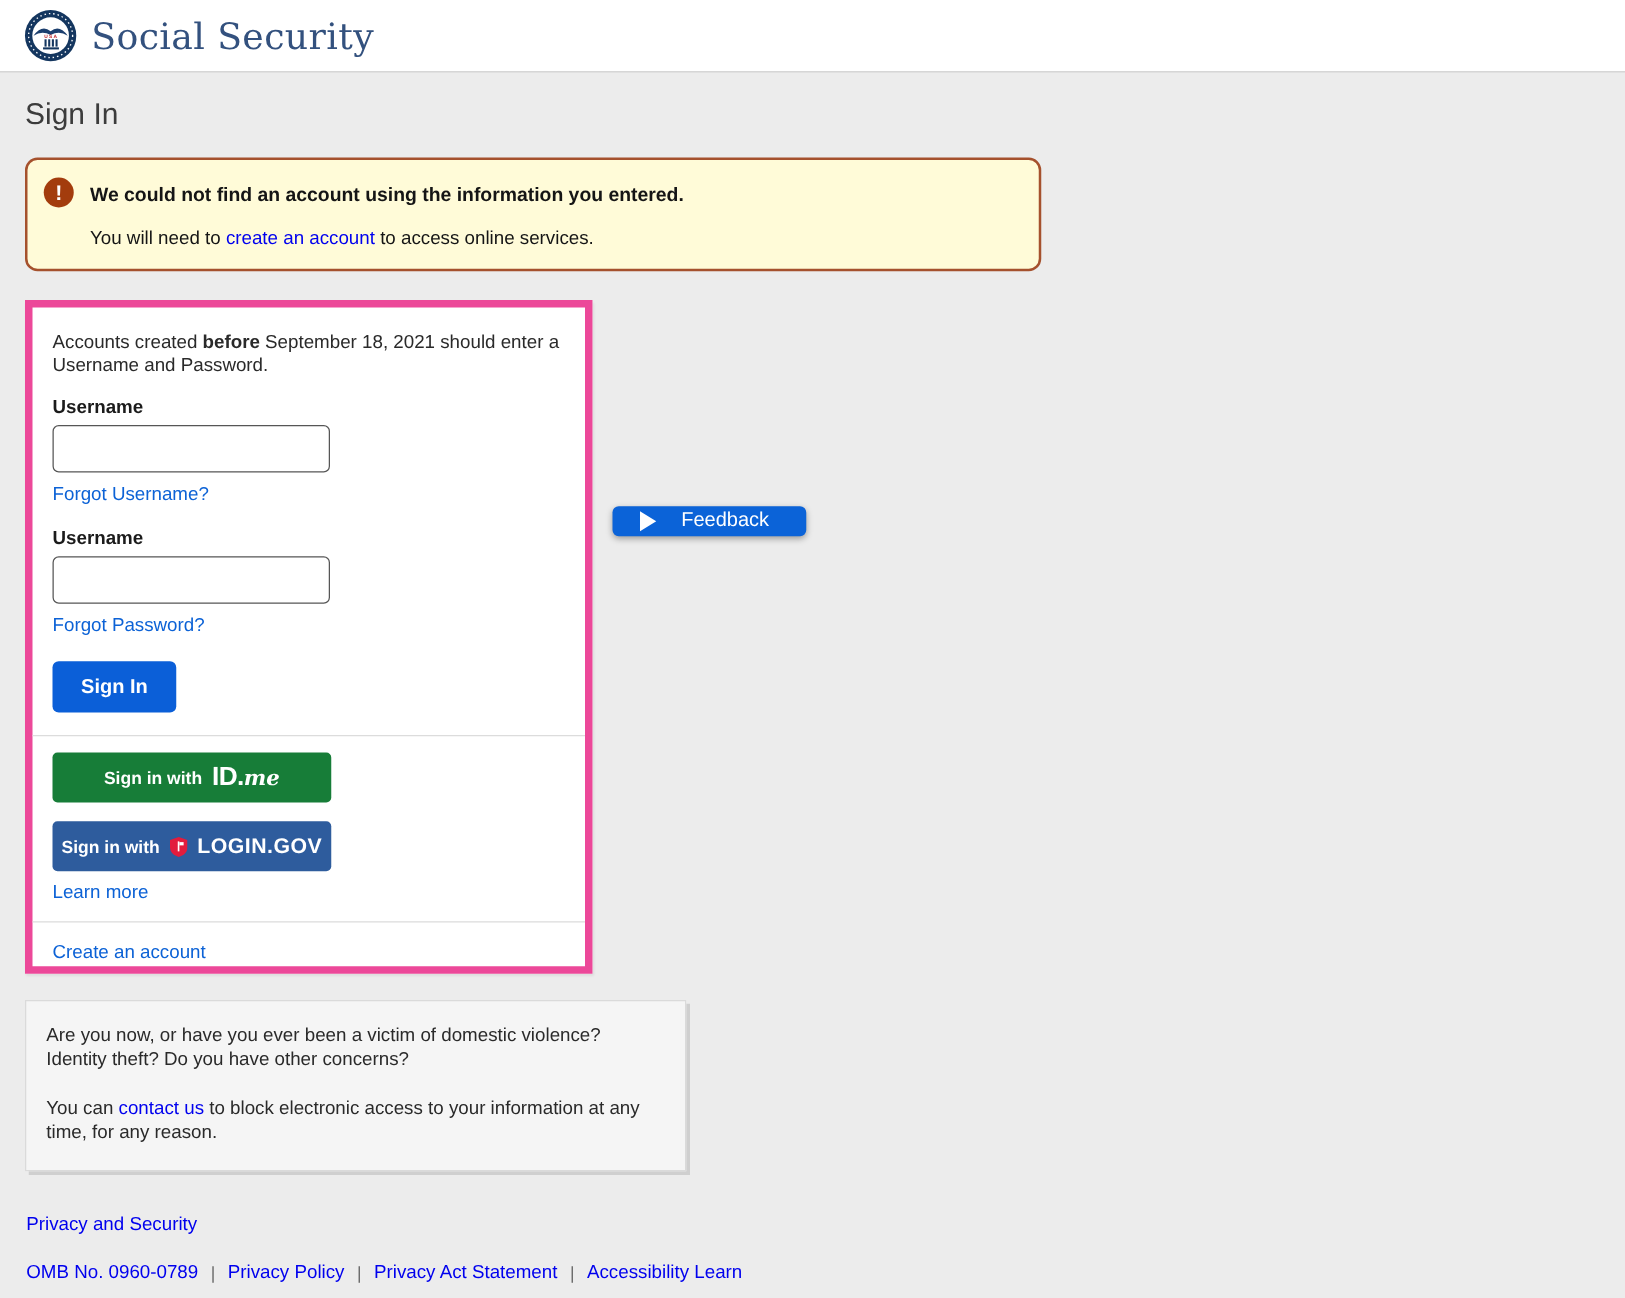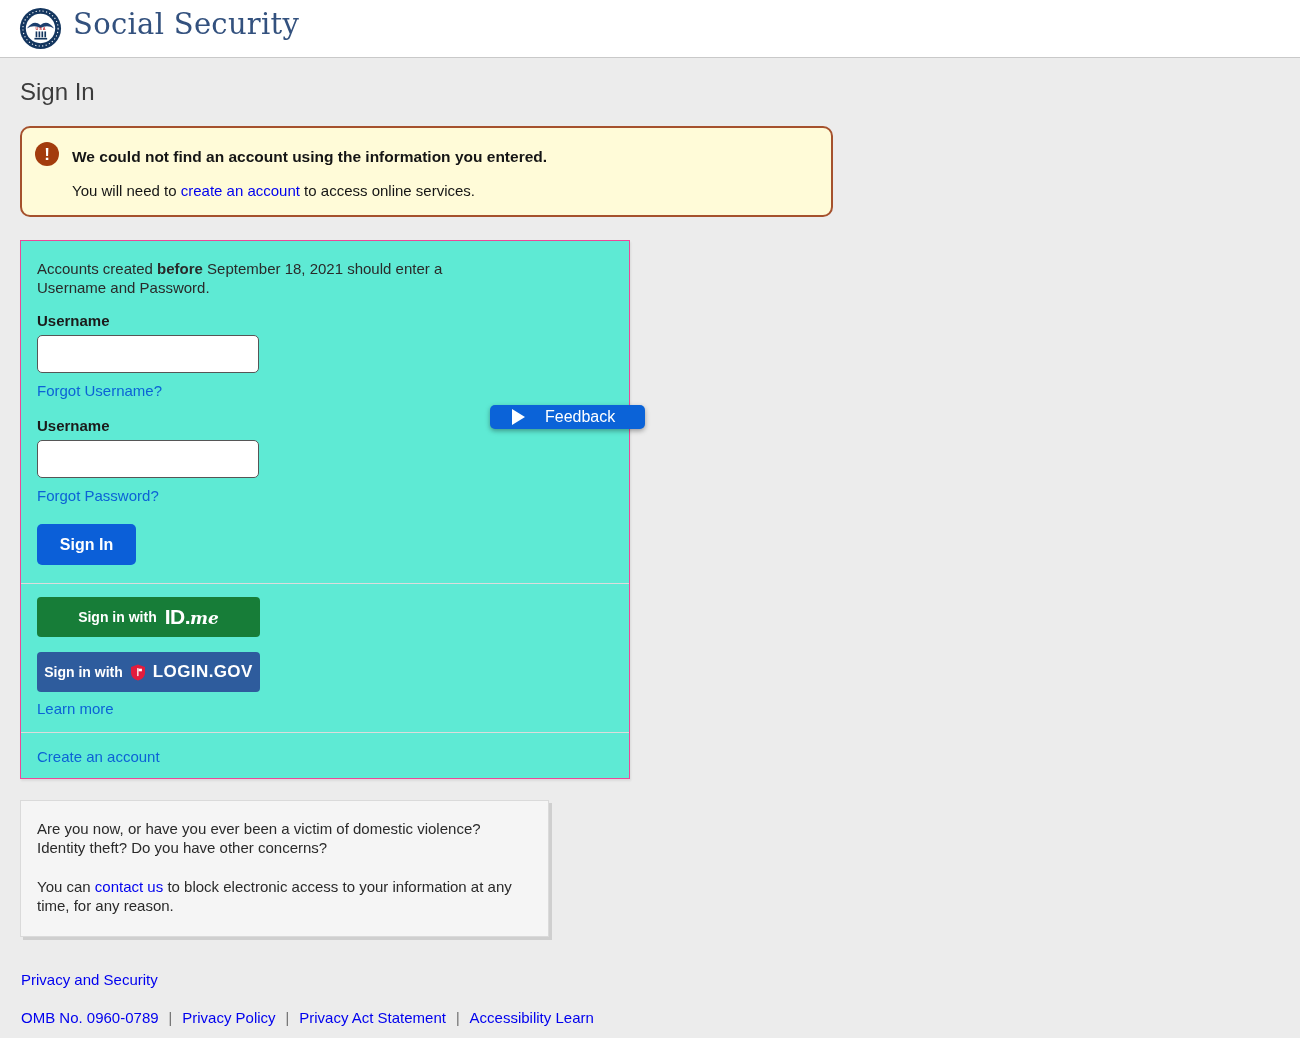--- a/index.html
+++ b/index.html
@@ -8,21 +8,21 @@
     position:relative; width:1300px; height:1038px;
     background:#ececec; overflow:hidden;
     font-family:"Liberation Sans", sans-serif; color:#1b1b1b;
   }
   
   .header {
     position:absolute; top:0; left:0; width:1300px; height:58px;
     background:#ffffff; border-bottom:1px solid #c9c9c9;
     display:flex; align-items:center; padding-left:19px;
   }
-  .brand { display:flex; align-items:flex-start; gap:11px; text-decoration:none; cursor:pointer; }
+  .brand { display:flex; align-items:center; gap:11px; text-decoration:none; cursor:pointer; }
   .brand-name {
     font-family:"DejaVu Serif", serif; font-size:29px; font-weight:400;
     color:#33517e; letter-spacing:.3px;
   }
   
   .page-title {
     position:absolute; left:20px; top:78px;
     font-size:24px; font-weight:400; color:#3c3c3c;
   }
   
@@ -40,22 +40,22 @@
     position:absolute; left:50px; top:20px;
     font-size:15.5px; font-weight:bold; color:#151515;
   }
   .alert-body {
     position:absolute; left:50px; top:54px; font-size:15px; color:#151515;
   }
   a.classic-link { color:#0000ee; text-decoration:none; cursor:pointer; }
   a.form-link { color:#0c62d6; text-decoration:none; cursor:pointer; font-size:15px; }
   
   .card {
-    position:absolute; left:20px; top:240px; width:610px; height:539px;
-    background:#5eead4; border:1px solid #ec4899;
+    position:absolute; left:20px; top:240px; width:454px; height:539px;
+    background:#ffffff; border:6px solid #ec4899;
     box-shadow:1px 2px 2px rgba(0,0,0,0.07);
   }
   .card .sep { position:absolute; left:0; width:100%; border-top:1px solid #dcdcdc; }
   .intro {
     position:absolute; left:16px; top:18px; width:462px;
     font-size:15px; line-height:19px; color:#2a2a2a;
   }
   .field-label { position:absolute; left:16px; font-size:15px; font-weight:bold; color:#1b1b1b; }
   .text-input {
     position:absolute; left:16px; width:222px; height:38px;

